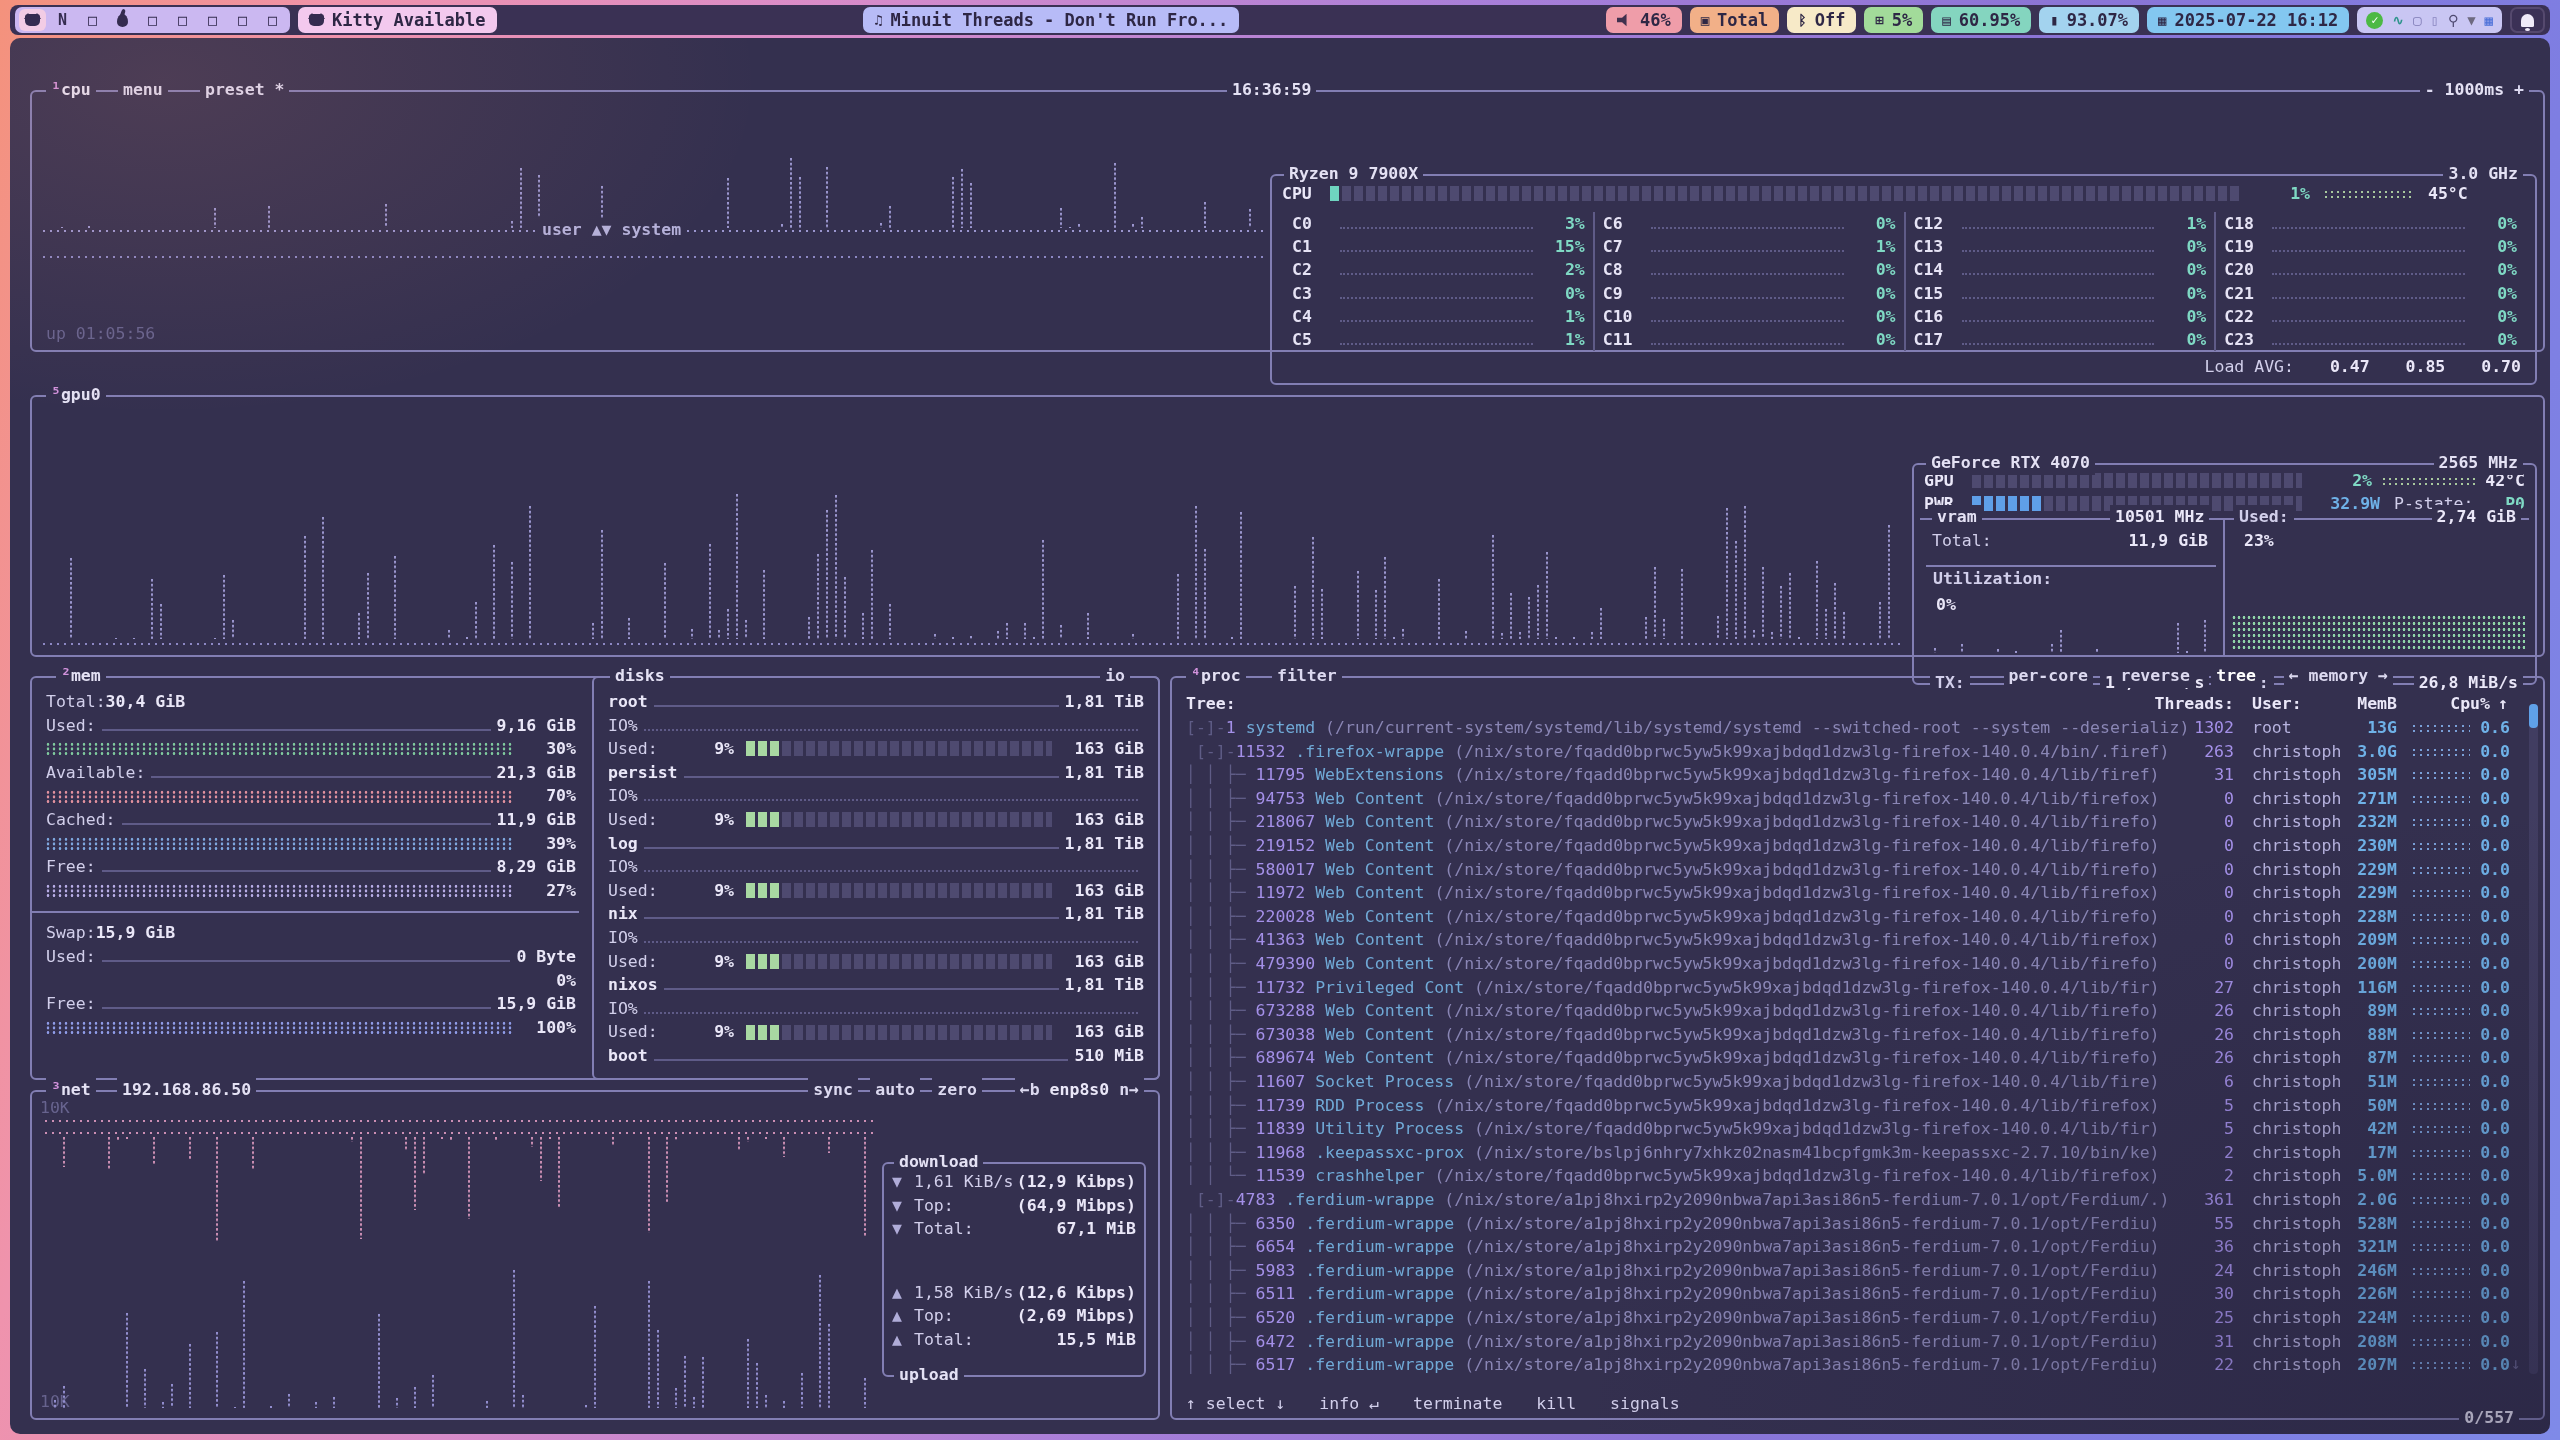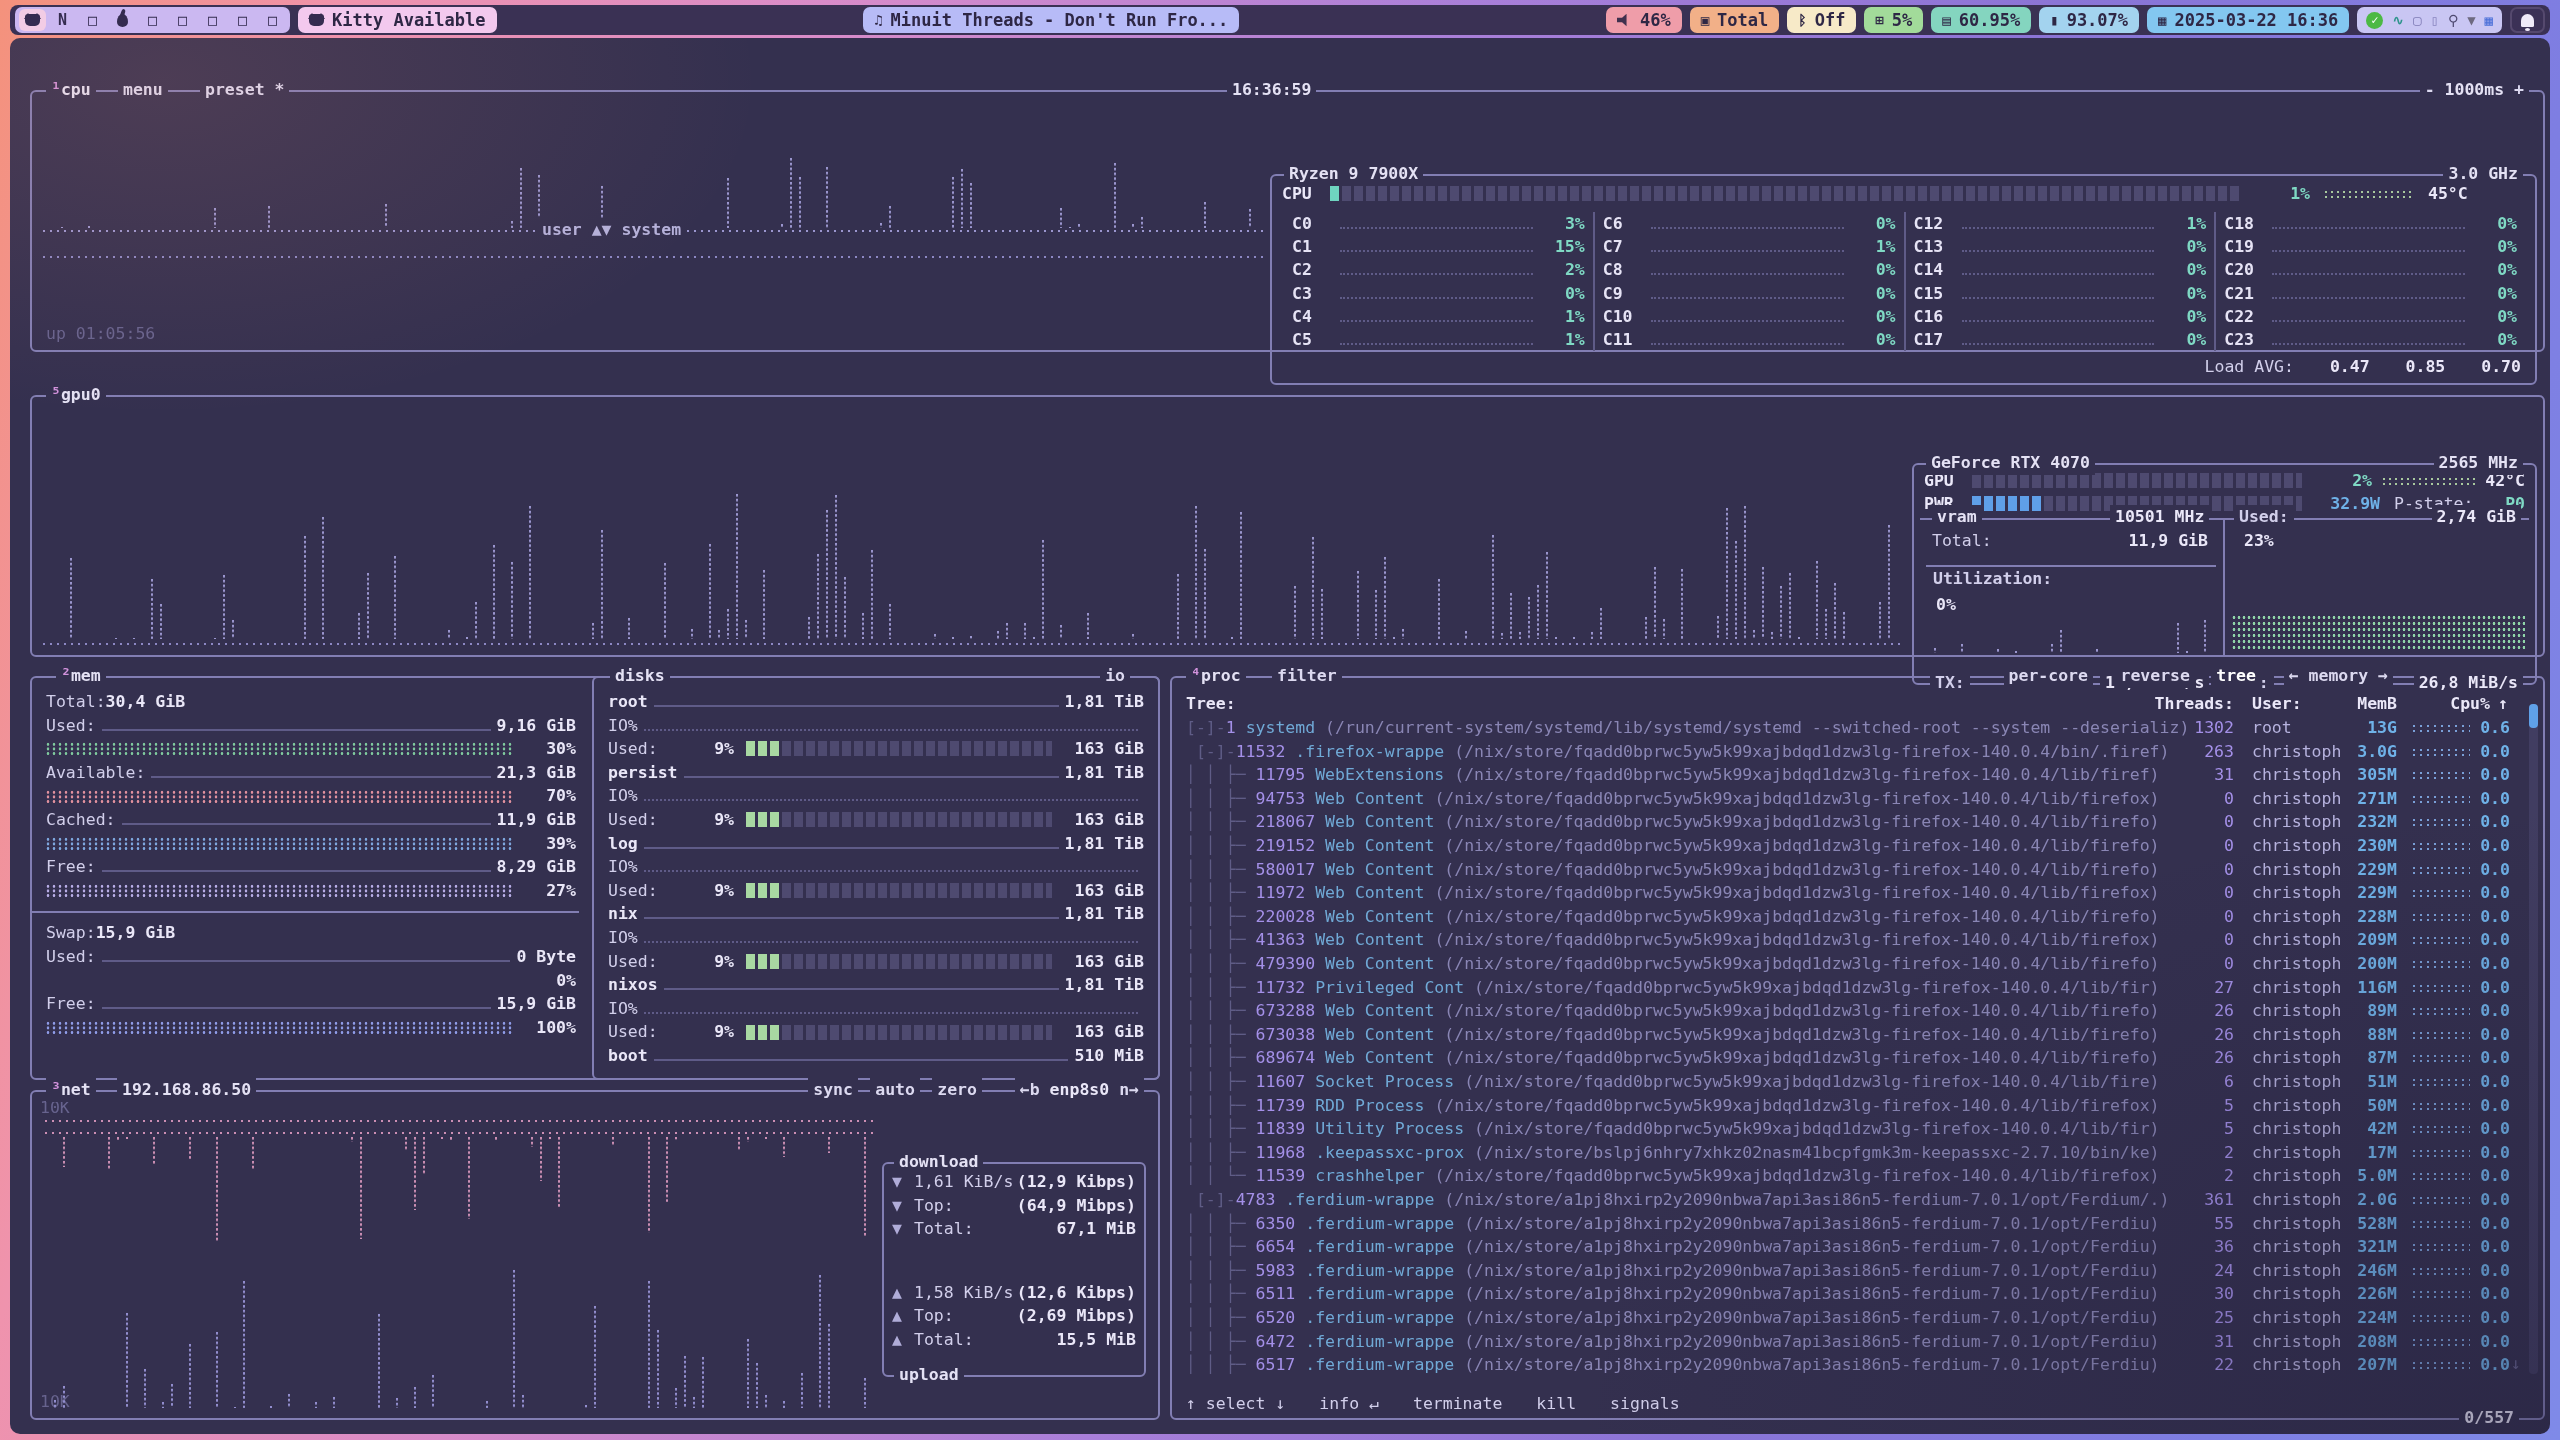--- a/index.html
+++ b/index.html
@@ -145,21 +145,21 @@
       <div class="pill" style="background: rgb(132, 213, 191);">
         <span class="micon">▤</span>
         <span>60.95%</span>
       </div>
       <div class="pill" style="background: rgb(163, 211, 239);">
         <span class="micon">▮</span>
         <span>93.07%</span>
       </div>
       <div class="pill" style="background: rgb(131, 199, 240);">
         <span class="micon">▦</span>
-        <span>2025-03-22 16:36</span>
+        <span>2025-07-22 16:12</span>
       </div>
     </div>
   <div class="pill tray">
       <span class="tricon trcheck">✓</span>
       <span class="tricon" style="color: rgb(46, 148, 140);">∿</span>
       <span class="tricon" style="color: rgb(127, 123, 181);">▢</span>
       <span class="tricon" style="color: rgb(138, 134, 192);">▯</span>
       <span class="tricon" style="color: rgb(78, 74, 112);">⚲</span>
       <span class="tricon" style="color: rgb(110, 106, 128);">▼</span>
       <span class="tricon" style="color: rgb(74, 111, 216);">▦</span>

